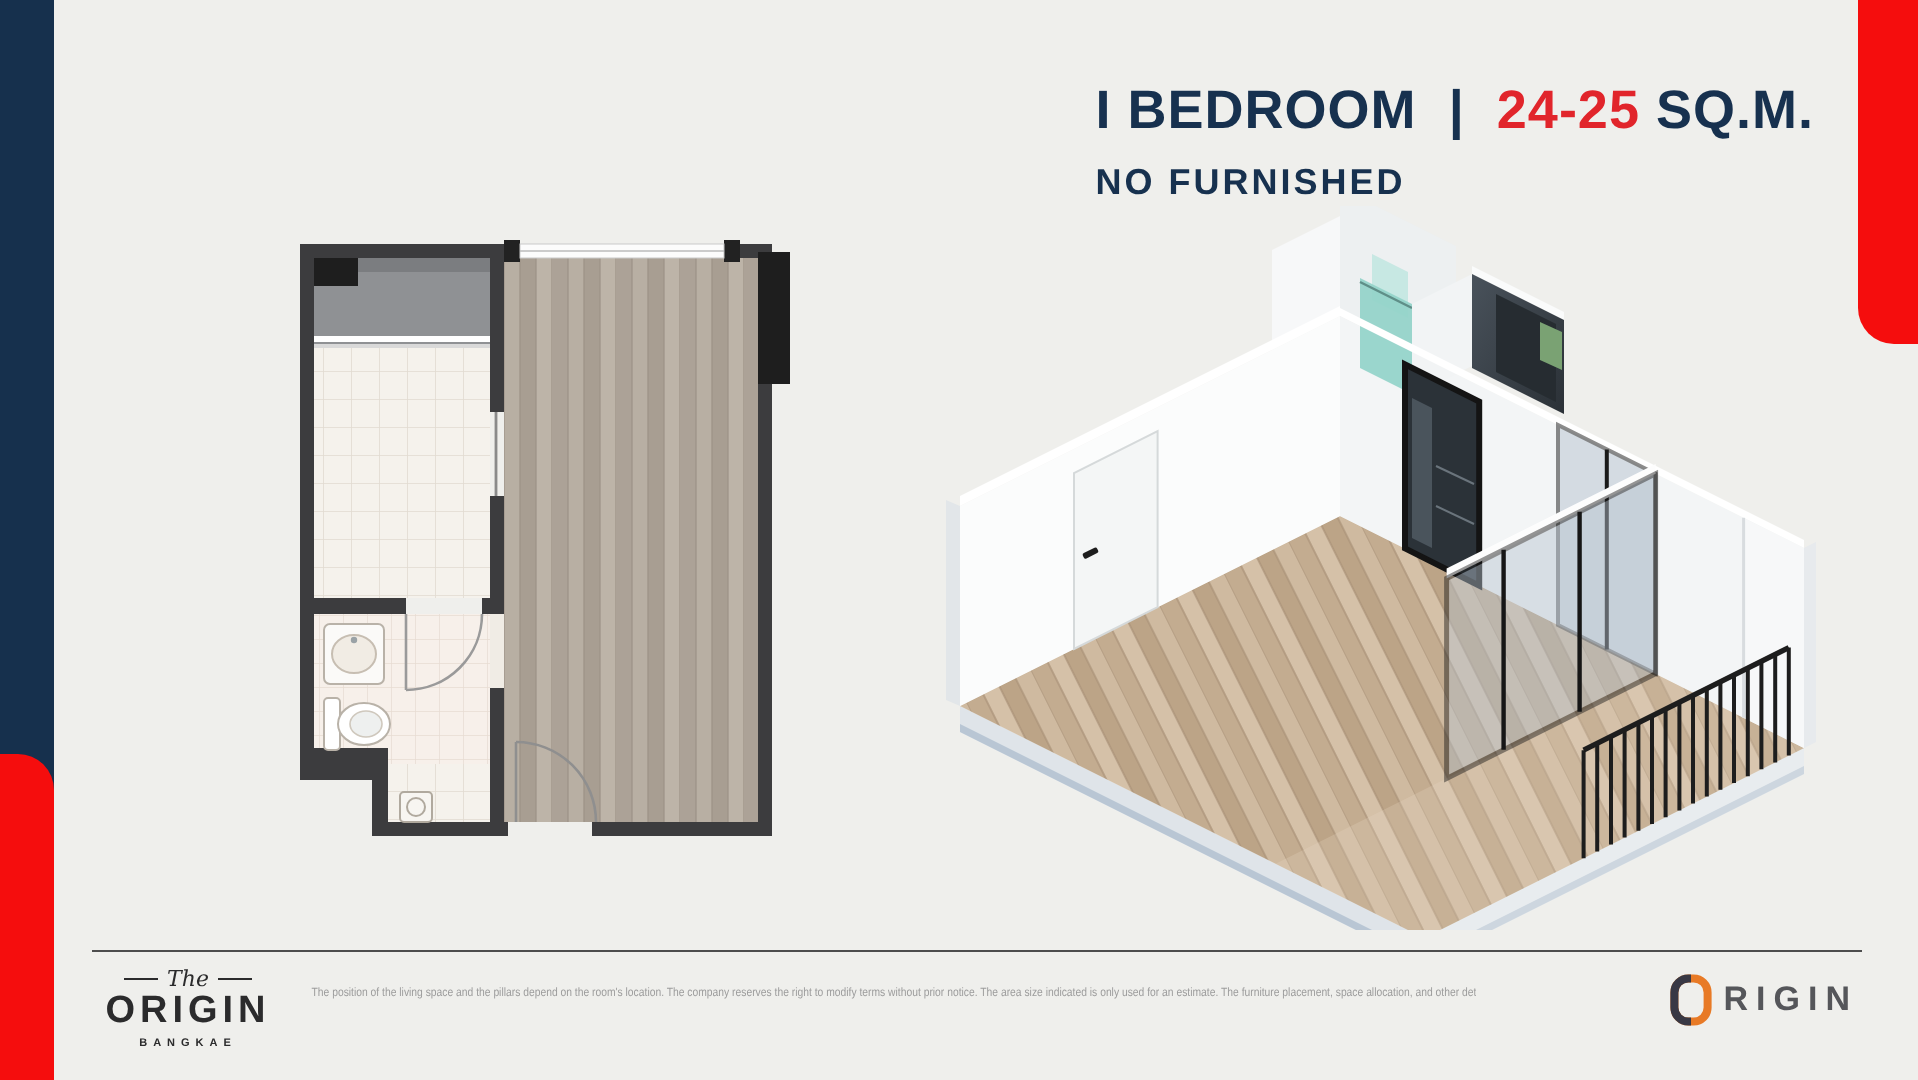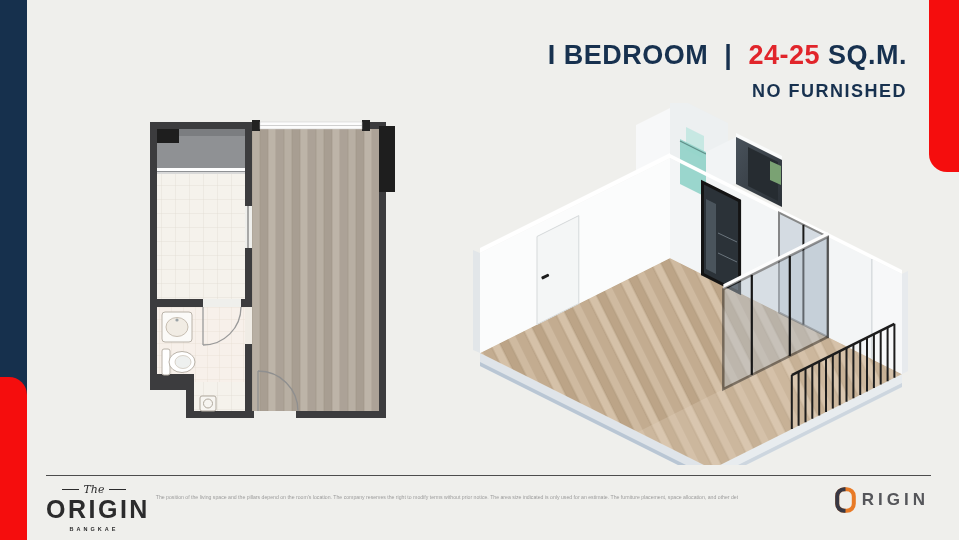--- a/index.html
+++ b/index.html
@@ -9,39 +9,39 @@
     font-family:"Liberation Sans", sans-serif;
   }
   
   .bar{position:absolute;}
   .bar-left-navy{left:0;top:0;width:27px;height:402px;background:#16304d;}
   .bar-left-red{left:0;top:377px;width:27px;height:163px;background:#f50d0d;border-top-right-radius:18px;}
   .bar-right-red{right:0;top:0;width:30px;height:172px;background:#f50d0d;border-bottom-left-radius:18px;}
 
   
   .title-block{
-    position:absolute;top:34px;right:52px;text-align:right;
+    position:absolute;top:34px;right:52px;text-align:left;
     color:#17314f;font-weight:bold;line-height:1.6;letter-spacing:.5px;
   }
   .title-line1{font-size:27px;white-space:nowrap;}
   .title-line1 .sep{padding:0 8px;font-weight:bold;color:#17314f;}
   .title-line1 .red{color:#e1252b;}
   .title-line2{font-size:18px;letter-spacing:1.5px;}
 
   
   .plan2d{position:absolute;left:148px;top:116px;width:248px;height:312px;}
   .plan3d{position:absolute;left:440px;top:103px;width:500px;height:362px;}
 
   
   .footer{position:absolute;left:46px;right:28px;top:475px;border-top:1.5px solid #4d4d4d;}
   .footer-row{display:flex;align-items:flex-start;}
   .brand-left{width:96px;text-align:center;color:#2b2b2c;padding-top:7px;flex:none;}
   .brand-the{font-family:"DejaVu Serif", serif;font-style:italic;font-size:11px;display:flex;align-items:center;justify-content:center;gap:5px;}
   .brand-the .dash{display:inline-block;width:17px;height:1px;background:#2b2b2c;}
-  .brand-name{font-size:25px;font-weight:bold;letter-spacing:2.5px;line-height:1.1;}
+  .brand-name{font-size:19px;font-weight:bold;letter-spacing:2.5px;line-height:1.1;}
   .brand-loc{font-size:5.5px;letter-spacing:3px;font-weight:bold;margin-top:2px;}
   .disclaimer{
     flex:1;padding:18px 6px 0 16px;color:#9c9c9c;font-size:6px;
     white-space:nowrap;overflow:hidden;transform:scaleX(.86);transform-origin:left center;
   }
   .brand-right{flex:none;display:flex;align-items:center;gap:6px;margin-top:11px;margin-right:2px;}
   .brand-right .otext{font-size:17px;font-weight:bold;letter-spacing:4px;color:#55565a;}
 </style>
 </head>
 <body>

